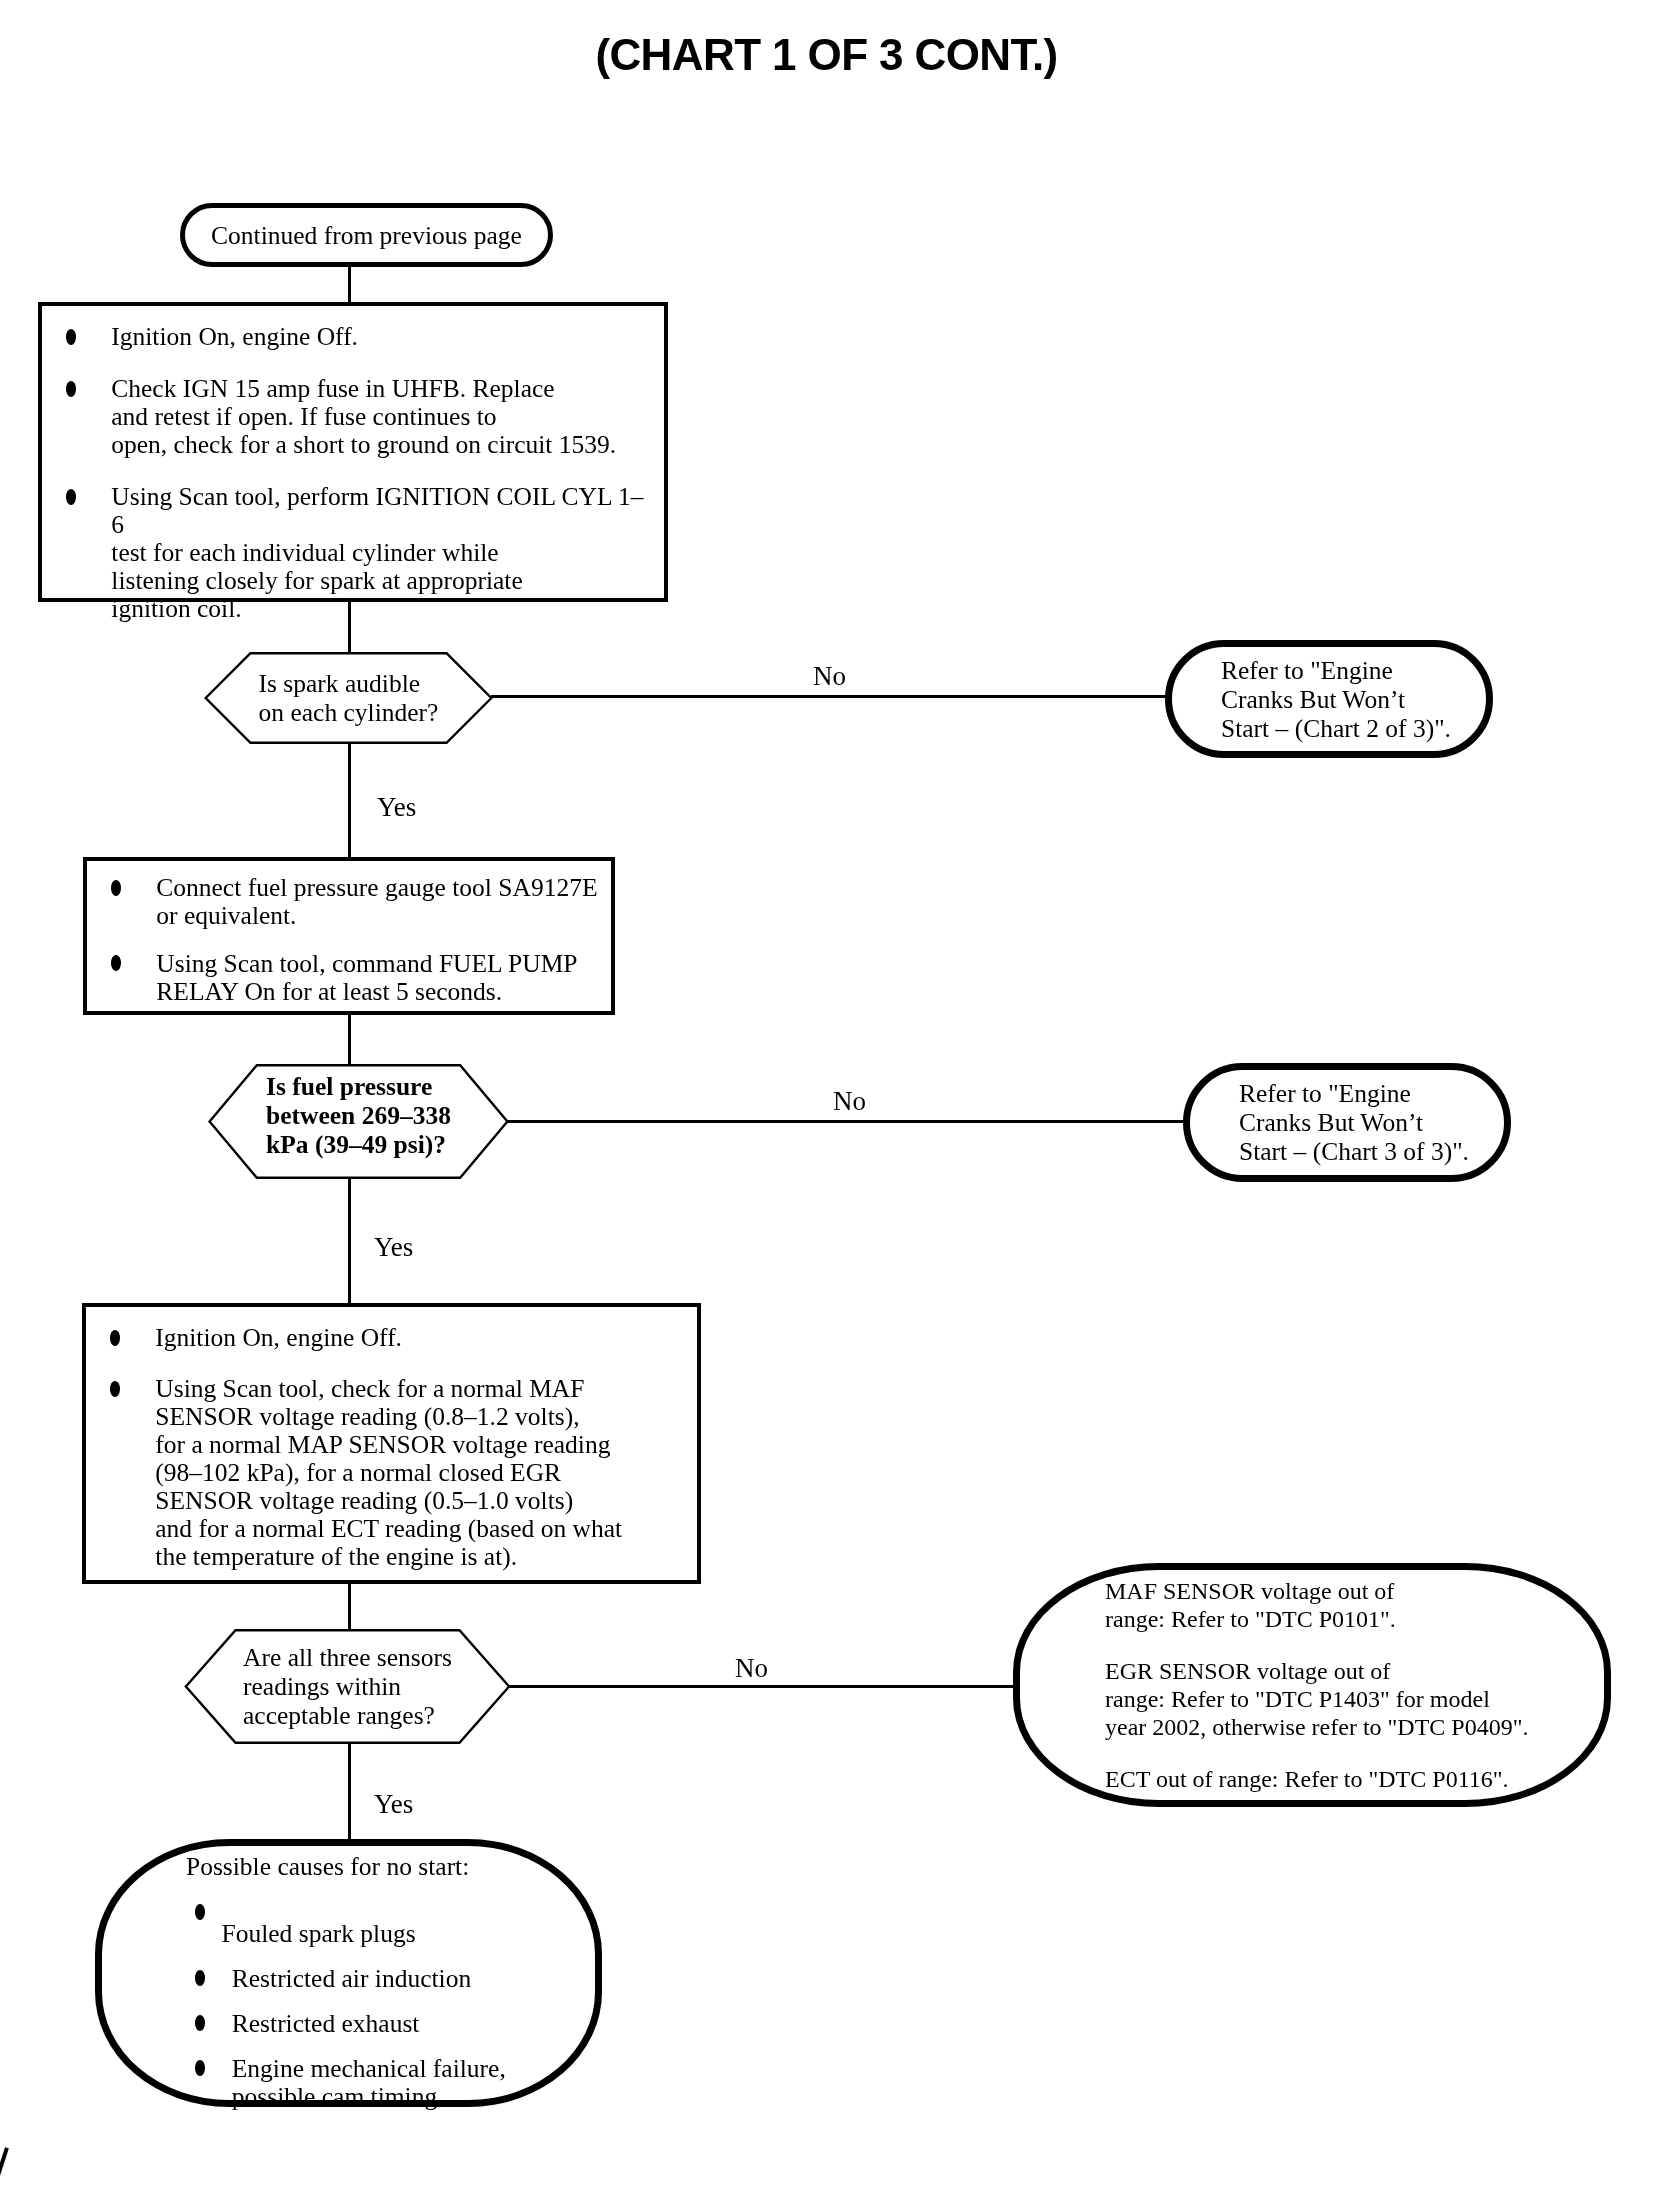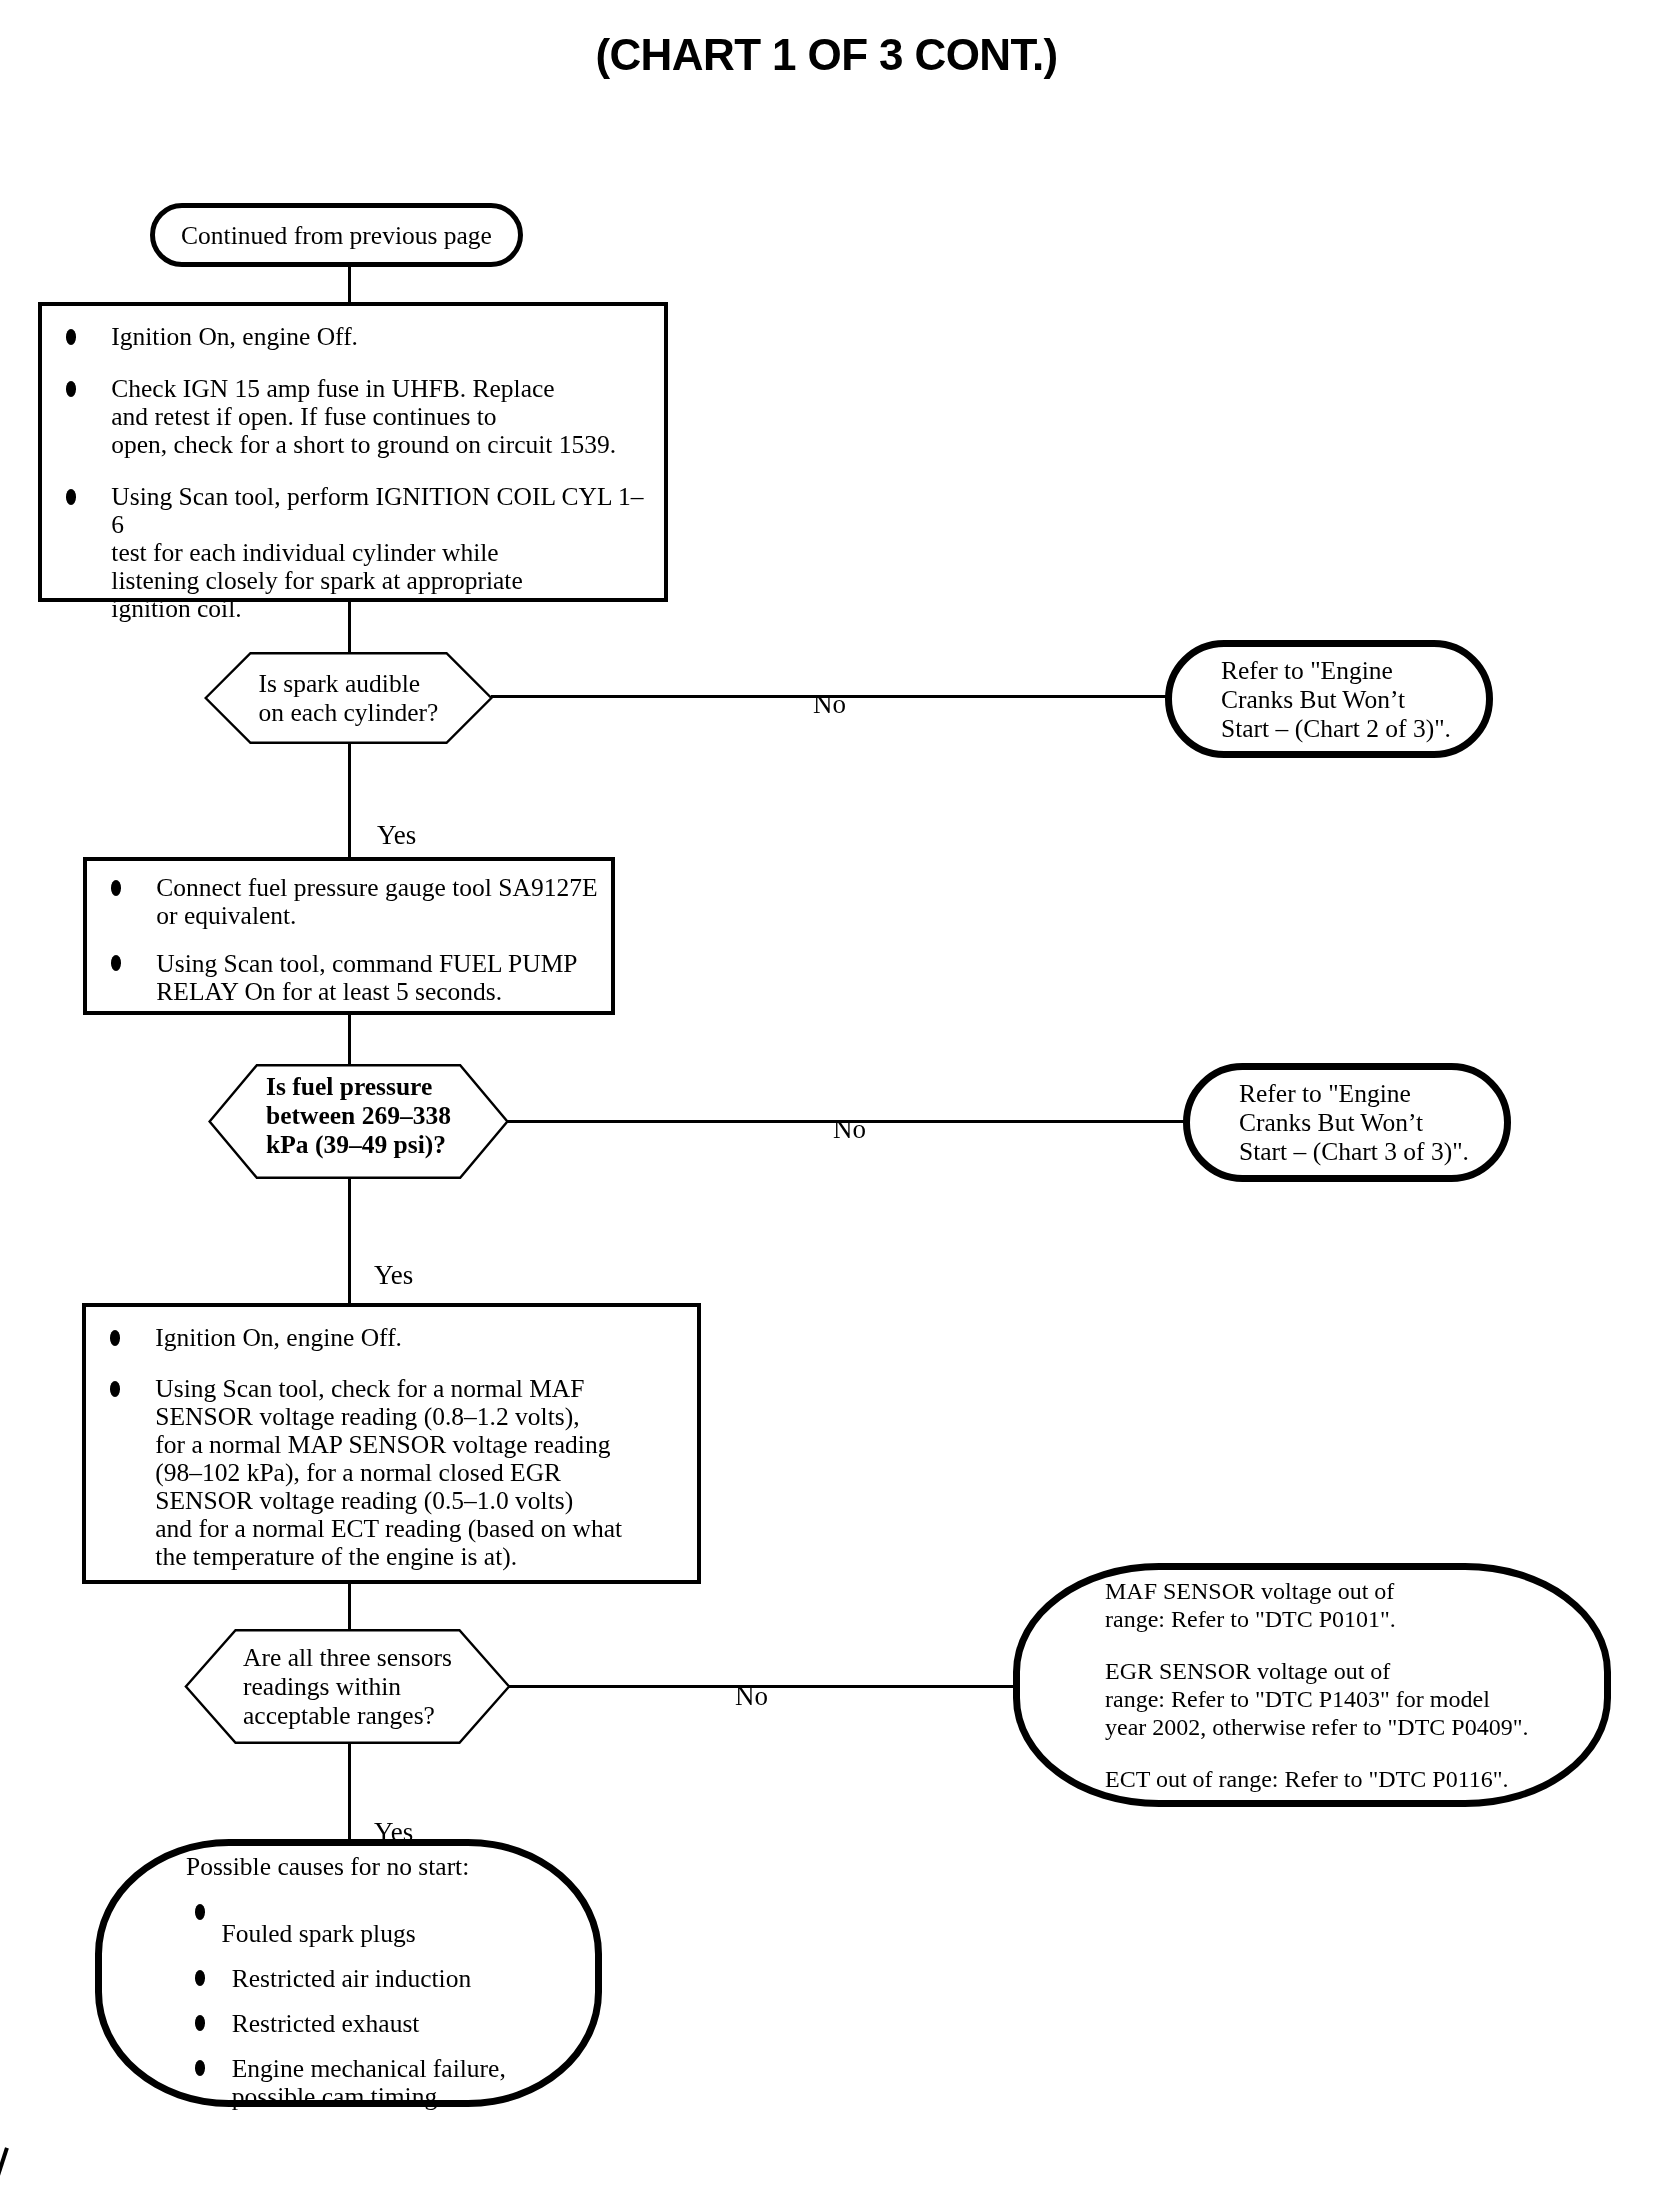--- a/index.html
+++ b/index.html
@@ -34,21 +34,21 @@
   .dot{
     flex:0 0 auto;width:10.3px;height:16px;border-radius:50%;
     background:#000;margin-top:5.5px;
   }
   .hexwrap{position:absolute;}
   .hexwrap svg{position:absolute;left:0;top:0;}
   .hex-text{
     position:relative;height:100%;display:flex;align-items:center;justify-content:center;
     font-size:25.5px;line-height:29px;text-align:left;
   }
-  .elabel{position:absolute;font-size:27px;line-height:27px;margin-top:28px;}
+  .elabel{position:absolute;font-size:27px;line-height:27px;}
   .para-stack{display:flex;flex-direction:column;}
   .artifact{position:absolute;background:#000;}
 </style>
 </head>
 <body>
 
 <div class="title">
   <div>(CHART 1 OF 3 CONT.)</div>
 </div>
 
@@ -56,21 +56,21 @@
 <div class="vline" style="left:348px;top:599px;height:56px;"></div>
 <div class="vline" style="left:348px;top:742px;height:117px;"></div>
 <div class="vline" style="left:348px;top:1013px;height:55px;"></div>
 <div class="vline" style="left:348px;top:1177px;height:128px;"></div>
 <div class="vline" style="left:348px;top:1581px;height:50px;"></div>
 <div class="vline" style="left:348px;top:1742px;height:100px;"></div>
 <div class="hline" style="left:491px;top:695px;width:677px;"></div>
 <div class="hline" style="left:497px;top:1120px;width:691px;"></div>
 <div class="hline" style="left:509px;top:1685px;width:507px;"></div>
 
-<div class="stadium" style="left:150px;top:203px;width:373px;height:64px;border-width:5.5px;border-radius:35px;justify-content:center;">
+<div class="stadium" style="left:180px;top:203px;width:373px;height:64px;border-width:5.5px;border-radius:35px;justify-content:center;">
   <span>Continued from previous page</span>
 </div>
 
 <div class="pbox" style="left:38px;top:302px;width:630px;height:300px;padding:17px 12px 0 24px;gap:24px;">
   <div class="bullet-row">
     <span class="dot"></span>
     <div class="pre" style="margin-left:35px;">Ignition On, engine Off.</div>
   </div>
   <div class="bullet-row">
     <span class="dot"></span>

